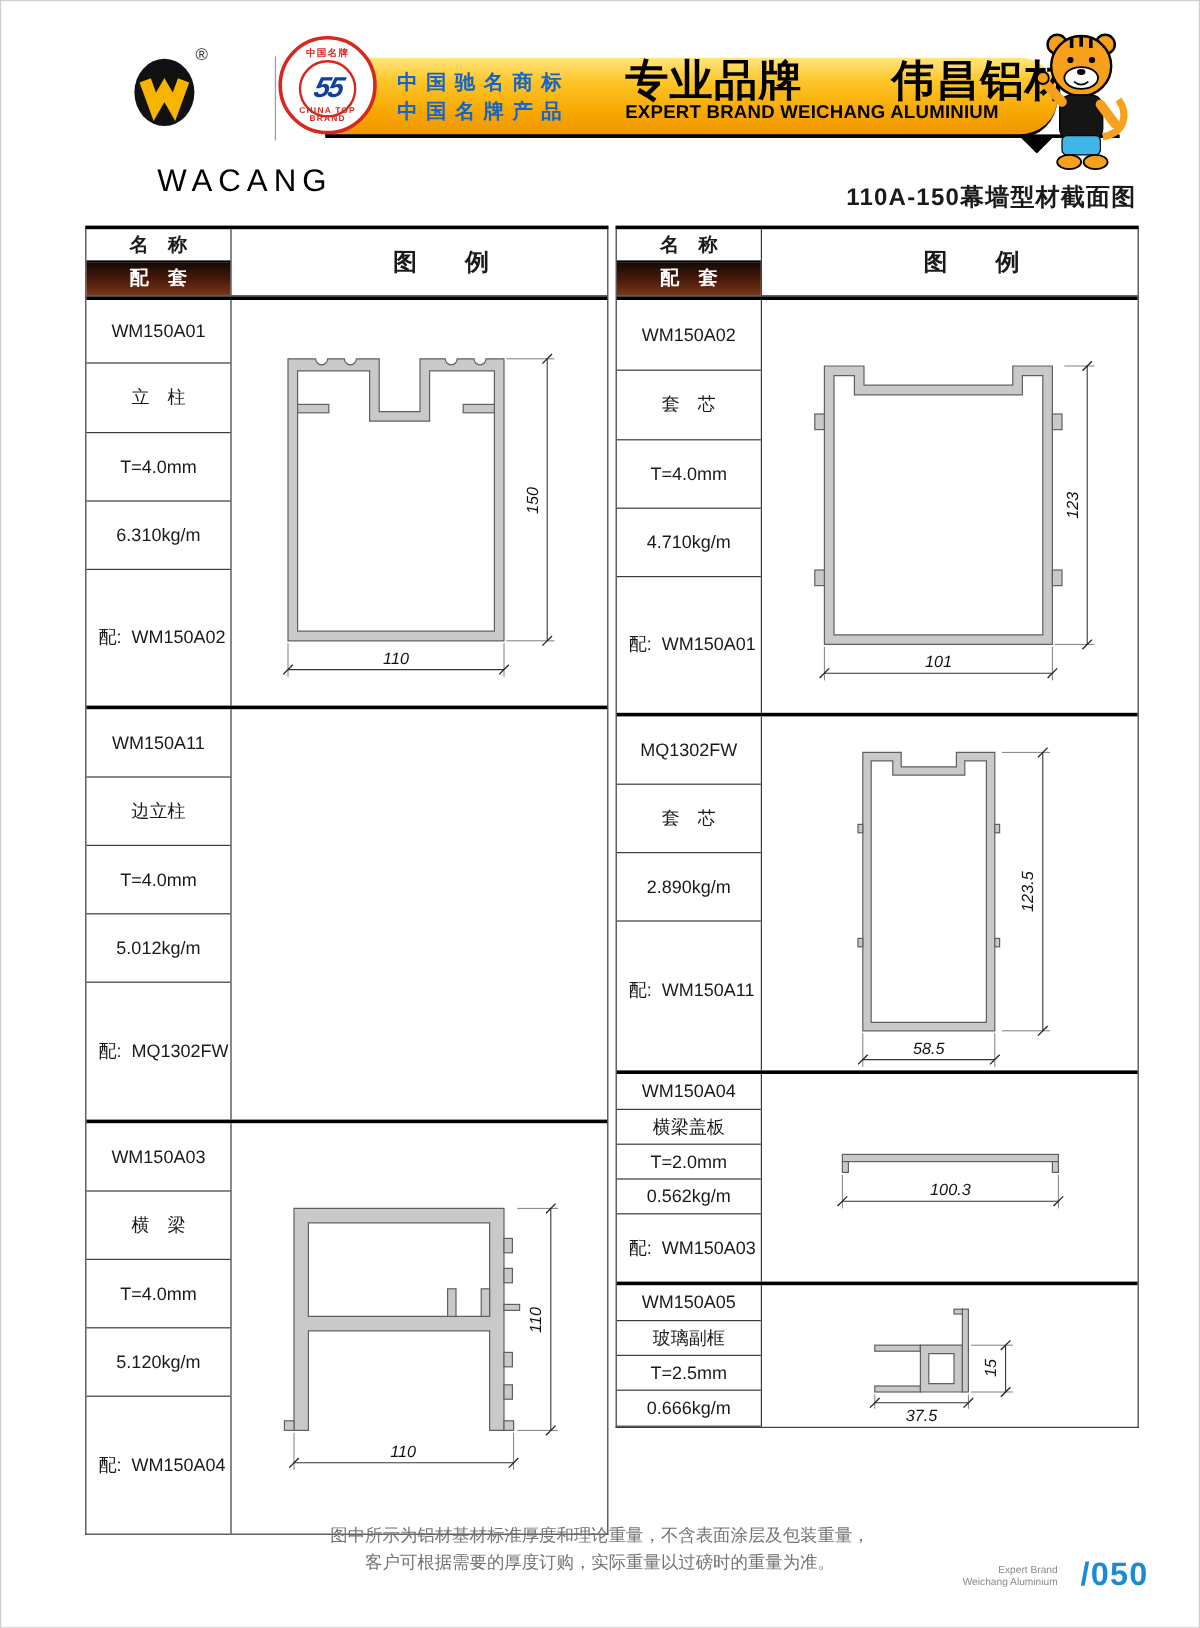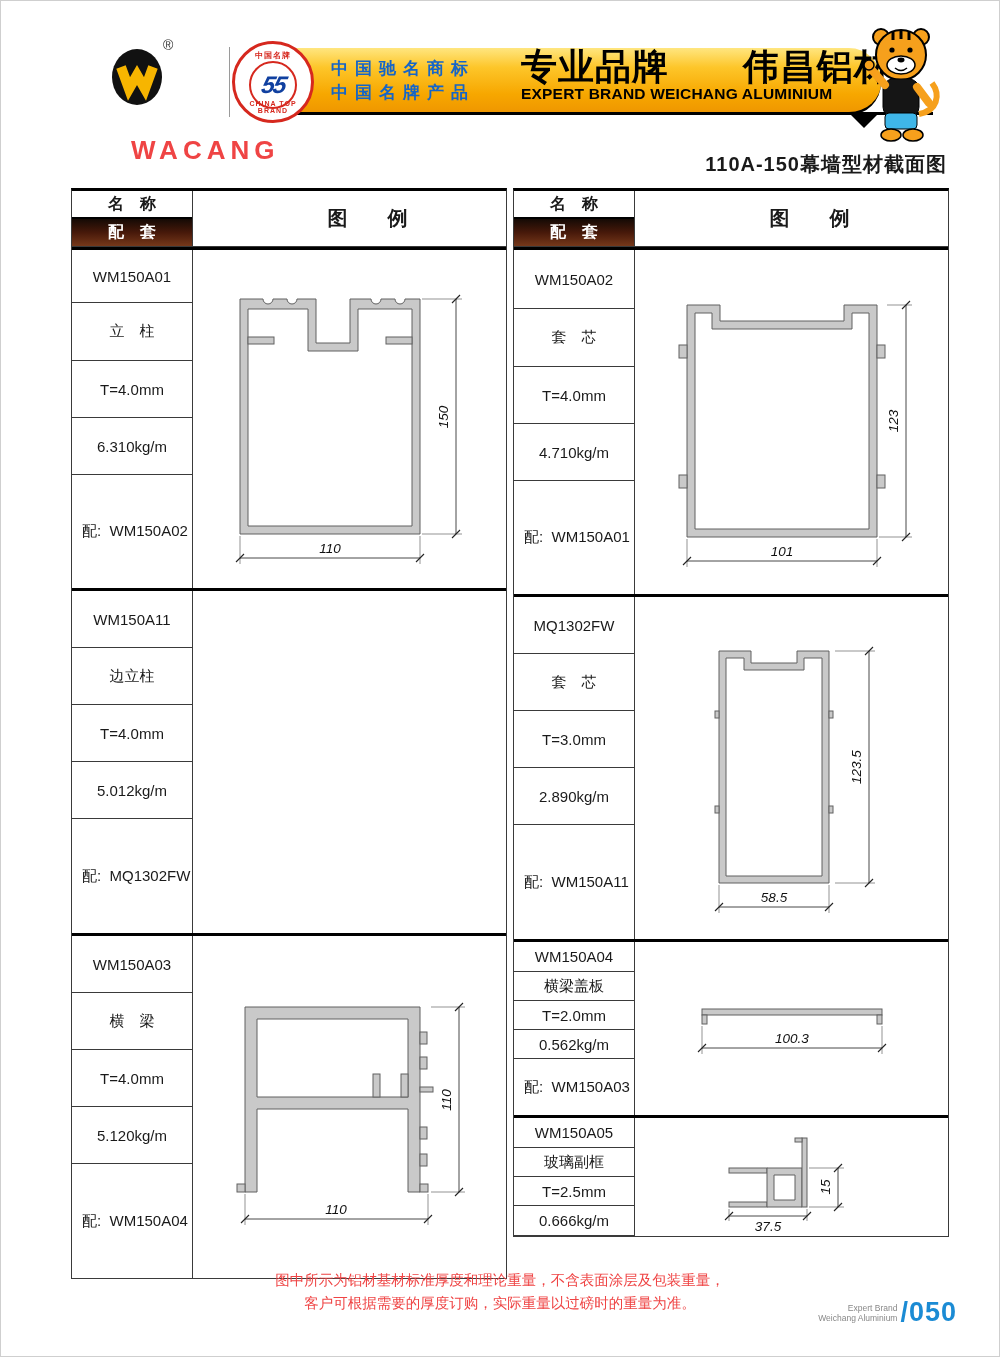--- a/index.html
+++ b/index.html
@@ -2,32 +2,32 @@
 <html><head>
 <meta charset="utf-8">
 <style>
   html,body{margin:0;padding:0;background:#e8e8e8;}
   .page{position:relative;width:1000px;height:1357px;background:#ffffff;margin:0 auto;
         font-family:"Liberation Sans",sans-serif;color:#1a1a1a;overflow:hidden;
         border:1px solid #cfcfcf;box-sizing:border-box;}
 
   
   .logo-wrap{position:absolute;left:70px;top:36px;width:150px;height:100px;}
-  .logo-word{position:absolute;left:60px;top:98px;font-size:26px;font-weight:bold;
-             letter-spacing:5px;color:#ef4444;}
+  .logo-word{position:absolute;left:60px;top:98px;font-size:26px;font-weight:normal;
+             letter-spacing:5px;color:#000000;}
   .hdr-divider{position:absolute;left:228px;top:46px;width:1px;height:70px;background:#9a9a9a;}
 
   .banner{position:absolute;left:268px;top:47px;width:612px;height:64px;
           background:linear-gradient(180deg,#ffe680 0%,#fdc62a 30%,#f7a700 72%,#ef9700 100%);
           border-radius:8px 32px 32px 8px;border-bottom:3px solid #000;}
   .banner-underline{position:absolute;left:270px;top:111px;width:662px;height:3px;background:#000;}
   .banner-tail{position:absolute;left:850px;top:114px;width:0;height:0;
                border-left:13px solid transparent;border-right:13px solid transparent;
                border-top:13px solid #000;}
-  .badge{position:absolute;left:231px;top:40px;width:82px;height:82px;border-radius:50%;
+  .badge{position:absolute;left:231px;top:29px;width:82px;height:82px;border-radius:50%;
          background:#fff;border:3px solid #d6281e;box-sizing:border-box;z-index:3;}
   .badge-top{position:absolute;left:0;right:0;top:6px;text-align:center;font-size:8px;
              color:#d6281e;font-weight:bold;letter-spacing:1px;}
   .badge-bottom{position:absolute;left:0;right:0;bottom:6px;text-align:center;font-size:7px;
              color:#d6281e;font-weight:bold;letter-spacing:1px;}
   .badge-core{position:absolute;left:14px;top:17px;width:48px;height:48px;border-radius:50%;
              background:#fff;border:2px solid #d6281e;box-sizing:border-box;
              display:flex;align-items:center;justify-content:center;}
   .badge-emblem{font-size:24px;font-weight:bold;font-style:italic;color:#1040a0;
              letter-spacing:-2px;transform:skewX(-12deg);}
@@ -67,23 +67,23 @@
 
   
   .pf{fill:#c9c9c9;stroke:#606060;stroke-width:1;}
   .ext{stroke:#666;stroke-width:0.7;}
   .dim{stroke:#333;stroke-width:0.9;}
   .tick{stroke:#222;stroke-width:1.1;}
   .dlab{font-family:"Liberation Sans",sans-serif;font-size:13.5px;fill:#111;}
 
   
   .note{position:absolute;left:0;right:0;top:1268px;text-align:center;font-size:14.5px;
-        line-height:23px;color:#ef4444;}
+        line-height:23px;color:#737373;}
   .foot-brand{position:absolute;right:42px;top:1296px;display:flex;align-items:center;}
-  .foot-brand-text{font-size:8.5px;color:#888;text-align:right;line-height:10px;margin-right:3px;}
+  .foot-brand-text{font-size:8.5px;color:#888;text-align:right;line-height:10px;margin-right:19px;}
   .foot-page{font-size:27px;font-weight:bold;color:#1b8bd4;letter-spacing:1px;}
 </style>
 </head>
 <body>
 
 <div class="page">
 
   <div class="logo-wrap">
     <svg width="150" height="100" viewBox="0 0 150 100">
       <ellipse cx="66" cy="40" rx="25" ry="28" fill="#111"></ellipse>
@@ -263,21 +263,20 @@
             <line class="tick" x1="211" y1="290" x2="219" y2="282"></line>
           <text class="dlab" x="120" y="281" text-anchor="middle">101</text>
         </svg>
       </div>
     </div>
 
     <div class="section">
       <div class="label-col">
         <div class="lc" style="height:57px">MQ1302FW</div>
         <div class="lc" style="height:57px">套　芯</div>
-        <div class="lc" style="height:57px">T=3.0mm</div>
         <div class="lc" style="height:57px">2.890kg/m</div>
         <div class="lc match" style="height:114px">配:  WM150A11</div>
       </div>
       <div class="diagram-col">
         <svg width="225" height="295" viewBox="0 0 225 295">
           <path class="pf" fill-rule="evenodd" d="M40,30 H72 V42 H118 V30 H150 V262 H40 Z
                M47,37 H65 V49 H125 V37 H143 V255 H47 Z"></path>
           <rect class="pf" x="36" y="90" width="4" height="7"></rect>
           <rect class="pf" x="150" y="90" width="4" height="7"></rect>
           <rect class="pf" x="36" y="185" width="4" height="7"></rect>

